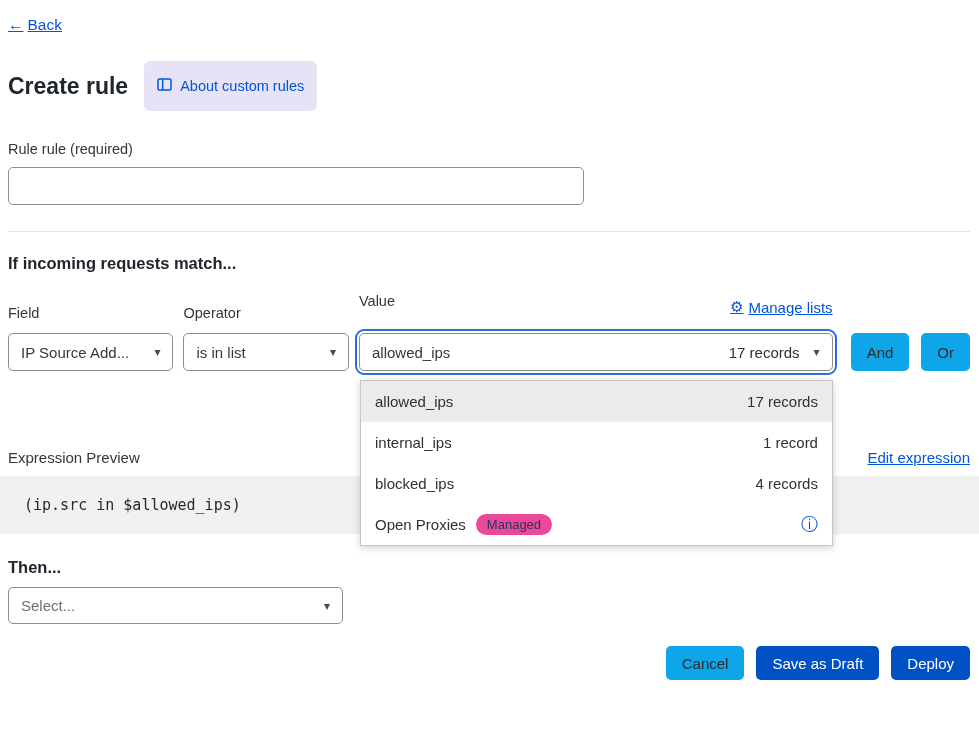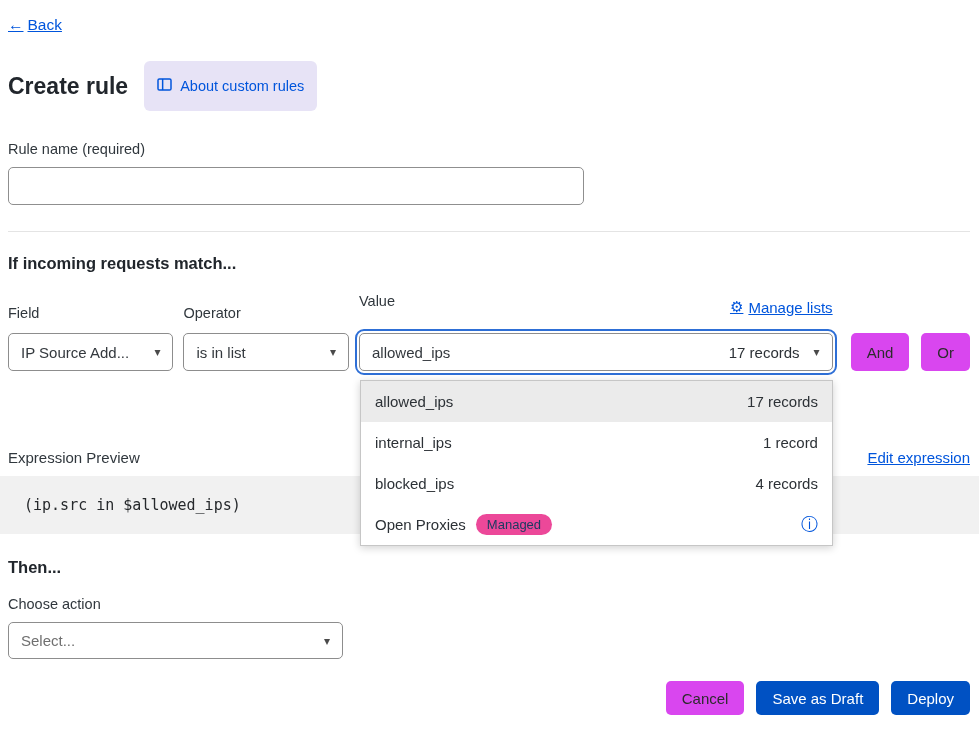--- a/index.html
+++ b/index.html
@@ -54,21 +54,21 @@
   .field-col { width:167px; }
   .op-col { width:167px; }
   .value-col { width:478px; position:relative; }
   .value-head { display:flex; justify-content:space-between; align-items:center; margin-bottom:12px; }
   .manage-link { font-size:15px; display:inline-flex; align-items:center; gap:5px; }
   .gear { font-size:15px; text-decoration:none; display:inline-block; }
   .value-select { outline:2px solid #2e6fd6; outline-offset:2px; }
   .select-right { display:flex; align-items:center; gap:4px; color:#2c3136; }
   .andor { display:flex; gap:12px; margin-left:8px; }
   .gray-btn {
-    height:38px; padding:0 16px; background:#d946ef; color:#2c2c2c;
+    height:38px; padding:0 16px; background:#0ea5e9; color:#2c2c2c;
     border:none; border-radius:5px; font-size:15px; cursor:pointer;
     font-family:"Liberation Sans",sans-serif;
   }
 
   
   .dropdown {
     position:absolute; top:calc(100% + 9px); left:1px; width:473px;
     background:#fff; border:1px solid #c6c6c6;
     box-shadow:0 2px 8px rgba(0,0,0,0.18); z-index:10;
   }
@@ -128,21 +128,21 @@
             <rect x="1" y="1" width="14" height="12" rx="1.5" fill="none" stroke="#0055dc" stroke-width="1.6"></rect>
             <line x1="6" y1="1" x2="6" y2="13" stroke="#0055dc" stroke-width="1.6"></line>
           </svg>
       </span>
       <span>About custom rules</span>
     </a>
   </div>
 
   
   <div class="field-block">
-    <label class="form-label">Rule name (required)</label>
+    <label class="form-label">Rule rule (required)</label>
     <input class="rule-name-input" type="text" value="" style="">
   </div>
 
   <hr class="divider">
 
   
   <h2 class="section-heading">If incoming requests match...</h2>
 
   <div class="match-row">
     <div class="col field-col">
@@ -208,21 +208,20 @@
 
   
   <div class="expr-row">
     <span class="expr-label">Expression Preview</span>
     <a class="edit-link">Edit expression</a>
   </div>
   <div class="code-block">(ip.src in $allowed_ips)</div>
 
   
   <h2 class="section-heading then-heading">Then...</h2>
-  <label class="form-label action-label">Choose action</label>
   <div class="select action-select">
     <span>Select...</span>
     <span class="caret">▾</span>
   </div>
 
   
   <div class="footer">
     <button class="gray-btn">Cancel</button>
     <button class="primary-btn">Save as Draft</button>
     <button class="primary-btn">Deploy</button>

